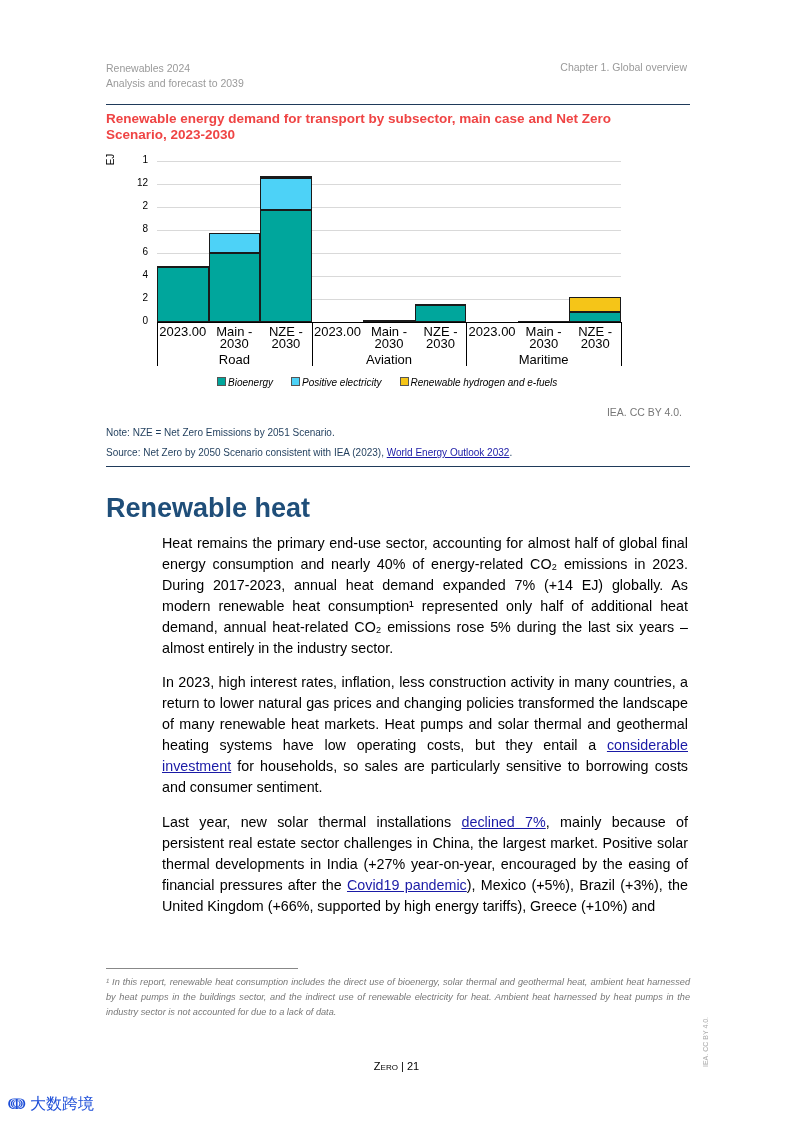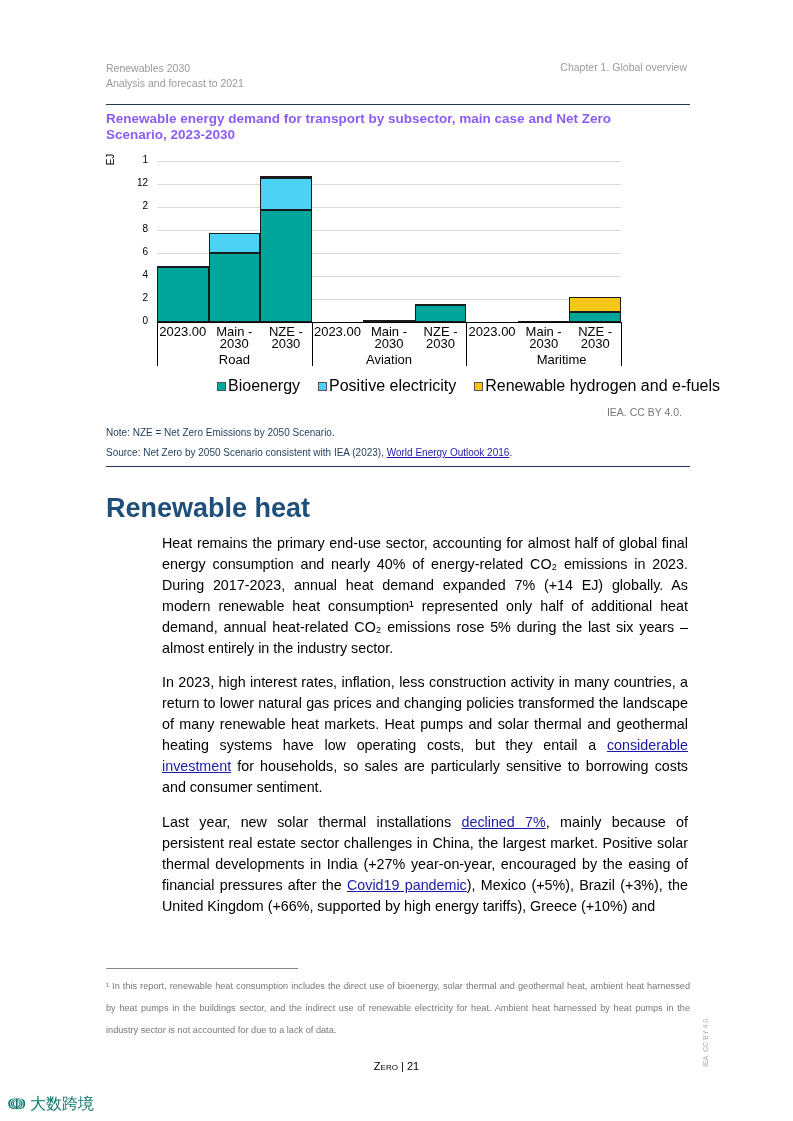--- a/index.html
+++ b/index.html
@@ -1,46 +1,46 @@
 <!DOCTYPE html>
 <html><head>
 <meta charset="utf-8">
 <style>
   html,body{margin:0;padding:0;background:#fff;}
   body{width:793px;height:1121px;position:relative;font-family:"Liberation Sans",sans-serif;color:#000;overflow:hidden;}
   .hdr-l{position:absolute;left:106px;top:61px;font-size:10.5px;color:#9a9a9a;line-height:15px;}
   .hdr-r{position:absolute;right:106px;top:61px;font-size:10.5px;color:#9a9a9a;}
   .rule{position:absolute;left:106px;width:584px;height:1px;background:#1f3a5a;}
-  .fig-title{position:absolute;left:106px;top:111px;width:560px;font-size:13.5px;font-weight:bold;color:#8b5cf6;line-height:16px;}
+  .fig-title{position:absolute;left:106px;top:111px;width:560px;font-size:13.5px;font-weight:bold;color:#ef4444;line-height:16px;}
   .chart{position:absolute;left:100px;top:150px;width:600px;height:250px;}
   .ylab{position:absolute;font-size:10px;width:30px;text-align:right;}
   .grid{position:absolute;height:1px;background:#d9d9d9;}
   .bar{position:absolute;box-sizing:border-box;}
   .xl{position:absolute;font-size:13px;text-align:center;line-height:12px;}
   .vline{position:absolute;width:1px;background:#000;}
-  .legend{position:absolute;top:377px;left:217px;font-size:16px;display:flex;gap:18px;}
+  .legend{position:absolute;top:377px;left:217px;font-size:10px;display:flex;gap:18px;font-style:italic;}
   .legend span.sw{display:inline-block;width:7px;height:7px;border:1px solid #555;margin-right:2px;vertical-align:0px;}
   .credit{position:absolute;right:111px;top:406px;font-size:10.5px;color:#777;}
   .note{position:absolute;left:106px;font-size:10px;color:#1f3d5c;}
   .note a{color:#1a1aa6;text-decoration:underline;}
   .h1{position:absolute;left:106px;top:493px;font-size:27px;font-weight:bold;color:#1f4e79;}
   .para{position:absolute;left:162px;width:526px;font-size:14.3px;line-height:21px;text-align:justify;}
   .para a{color:#1a1aa6;text-decoration:underline;}
   .fn-rule{position:absolute;left:106px;top:968px;width:192px;height:1px;background:#888;}
-  .fn{position:absolute;left:106px;top:975px;width:584px;font-size:9.2px;line-height:22px;color:#777;text-align:justify;}
+  .fn{position:absolute;left:106px;top:975px;width:584px;font-size:9.2px;line-height:15px;color:#777;text-align:justify;font-style:italic;}
   .page{position:absolute;left:0;width:793px;top:1060px;text-align:center;font-size:11px;}
   .side{position:absolute;left:702px;top:1020px;font-size:7px;color:#aaa;transform:rotate(-90deg);transform-origin:left top;white-space:nowrap;top:1067px;}
-  .wm{position:absolute;left:8px;top:1094px;font-size:16px;color:#0f766e;}
+  .wm{position:absolute;left:8px;top:1094px;font-size:16px;color:#1d4ed8;}
 </style>
 </head>
 <body>
 
 <div class="hdr-l">
-  <div>Renewables 2030</div>
-  <div>Analysis and forecast to 2021</div>
+  <div>Renewables 2024</div>
+  <div>Analysis and forecast to 2039</div>
 </div>
 <div class="hdr-r">Chapter 1. Global overview</div>
 
 <div class="rule" style="top:104px"></div>
 <div class="fig-title">Renewable energy demand for transport by subsector, main case and Net Zero Scenario, 2023-2030</div>
 
 <div class="chart" id="chart">
     <div class="ylab" style="left:0;top:4px;width:20px;transform:rotate(-90deg);text-align:center;">EJ</div>
     <div class="ylab" style="left:18px;top:165px;">0</div>
     <div class="ylab" style="left:18px;top:142px;">2</div>
@@ -103,32 +103,32 @@
       <div>NZE -</div>
       <div>2030</div>
     </div>
     <div class="grid" style="left:57px;width:464px;top:172px;background:#000;"></div>
     <div class="vline" style="left:57px;top:172px;height:44px;"></div>
     <div class="vline" style="left:211.66666666666666px;top:172px;height:44px;"></div>
     <div class="vline" style="left:366.3333333333333px;top:172px;height:44px;"></div>
     <div class="vline" style="left:521px;top:172px;height:44px;"></div>
     <div class="xl" style="left:57px;width:154.66666666666666px;top:204px;">Road</div>
     <div class="xl" style="left:211.66666666666666px;width:154.66666666666666px;top:204px;">Aviation</div>
-    <div class="xl" style="left:366.3333333333333px;width:154.66666666666666px;top:204px;margin-left:18px;">Maritime</div>
+    <div class="xl" style="left:366.3333333333333px;width:154.66666666666666px;top:204px;">Maritime</div>
   </div>
 
 <div class="legend" id="legend">
     <div><span class="sw" style="background: rgb(0, 166, 156);"></span><span>Bioenergy</span></div>
     <div><span class="sw" style="background: rgb(77, 210, 247);"></span><span>Positive electricity</span></div>
     <div><span class="sw" style="background: rgb(245, 197, 24);"></span><span>Renewable hydrogen and e-fuels</span></div>
   </div>
 
 <div class="credit">IEA. CC BY 4.0.</div>
-<div class="note" style="top:427px">Note: NZE = Net Zero Emissions by 2050 Scenario.</div>
-<div class="note" style="top:447px"><span>Source: Net Zero by 2050 Scenario consistent with IEA (2023), </span><a>World Energy Outlook 2016</a><span>.</span></div>
+<div class="note" style="top:427px">Note: NZE = Net Zero Emissions by 2051 Scenario.</div>
+<div class="note" style="top:447px"><span>Source: Net Zero by 2050 Scenario consistent with IEA (2023), </span><a>World Energy Outlook 2032</a><span>.</span></div>
 <div class="rule" style="top:466px"></div>
 
 <div class="h1">Renewable heat</div>
 
 <div class="para" style="top:533px">Heat remains the primary end-use sector, accounting for almost half of global final energy consumption and nearly 40% of energy-related CO₂ emissions in 2023. During 2017-2023, annual heat demand expanded 7% (+14 EJ) globally. As modern renewable heat consumption¹ represented only half of additional heat demand, annual heat-related CO₂ emissions rose 5% during the last six years – almost entirely in the industry sector.</div>
 <div class="para" style="top:672px"><span>In 2023, high interest rates, inflation, less construction activity in many countries, a return to lower natural gas prices and changing policies transformed the landscape of many renewable heat markets. Heat pumps and solar thermal and geothermal heating systems have low operating costs, but they entail a </span><a>considerable investment</a><span> for households, so sales are particularly sensitive to borrowing costs and consumer sentiment.</span></div>
 <div class="para" style="top:812px"><span>Last year, new solar thermal installations </span><a>declined 7%</a><span>, mainly because of persistent real estate sector challenges in China, the largest market. Positive solar thermal developments in India (+27% year-on-year, encouraged by the easing of financial pressures after the </span><a>Covid19 pandemic</a><span>), Mexico (+5%), Brazil (+3%), the United Kingdom (+66%, supported by high energy tariffs), Greece (+10%) and</span></div>
 
 <div class="fn-rule"></div>
 <div class="fn">¹ In this report, renewable heat consumption includes the direct use of bioenergy, solar thermal and geothermal heat, ambient heat harnessed by heat pumps in the buildings sector, and the indirect use of renewable electricity for heat. Ambient heat harnessed by heat pumps in the industry sector is not accounted for due to a lack of data.</div>

